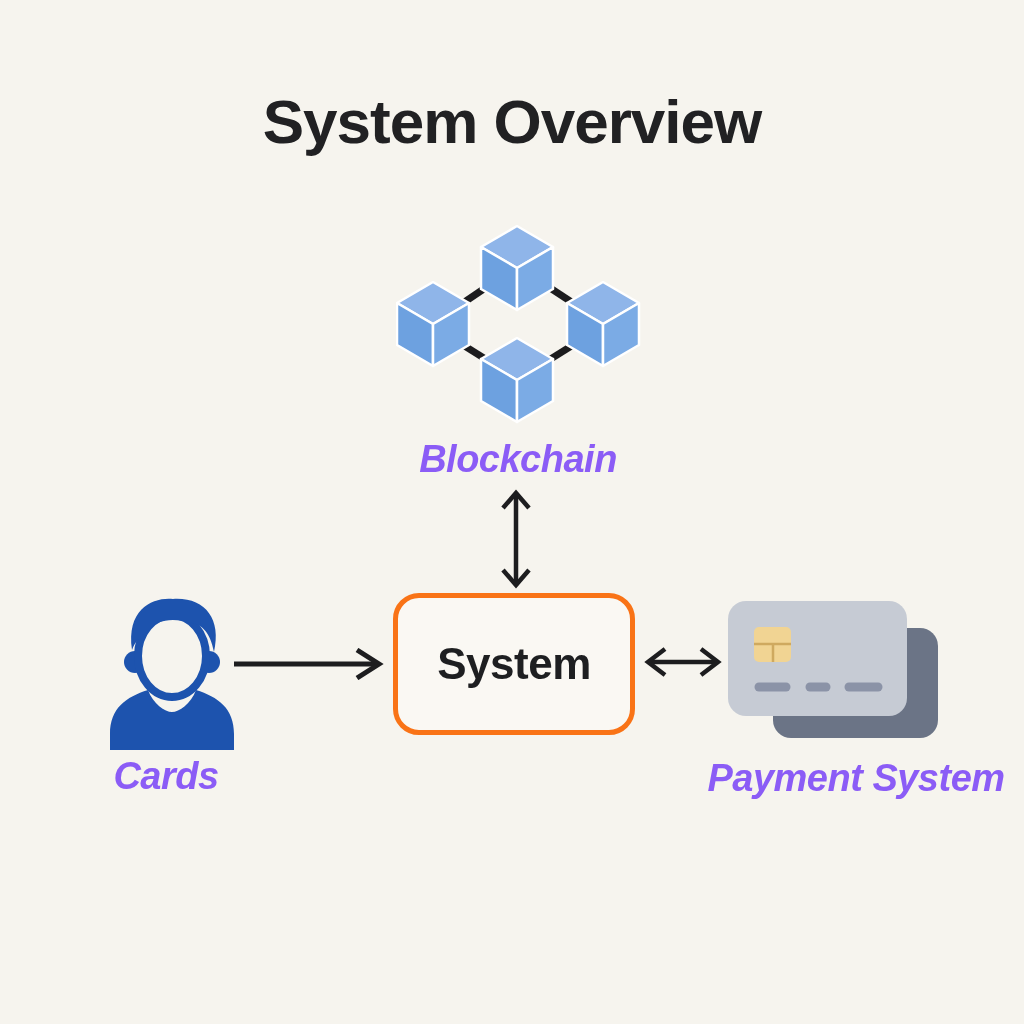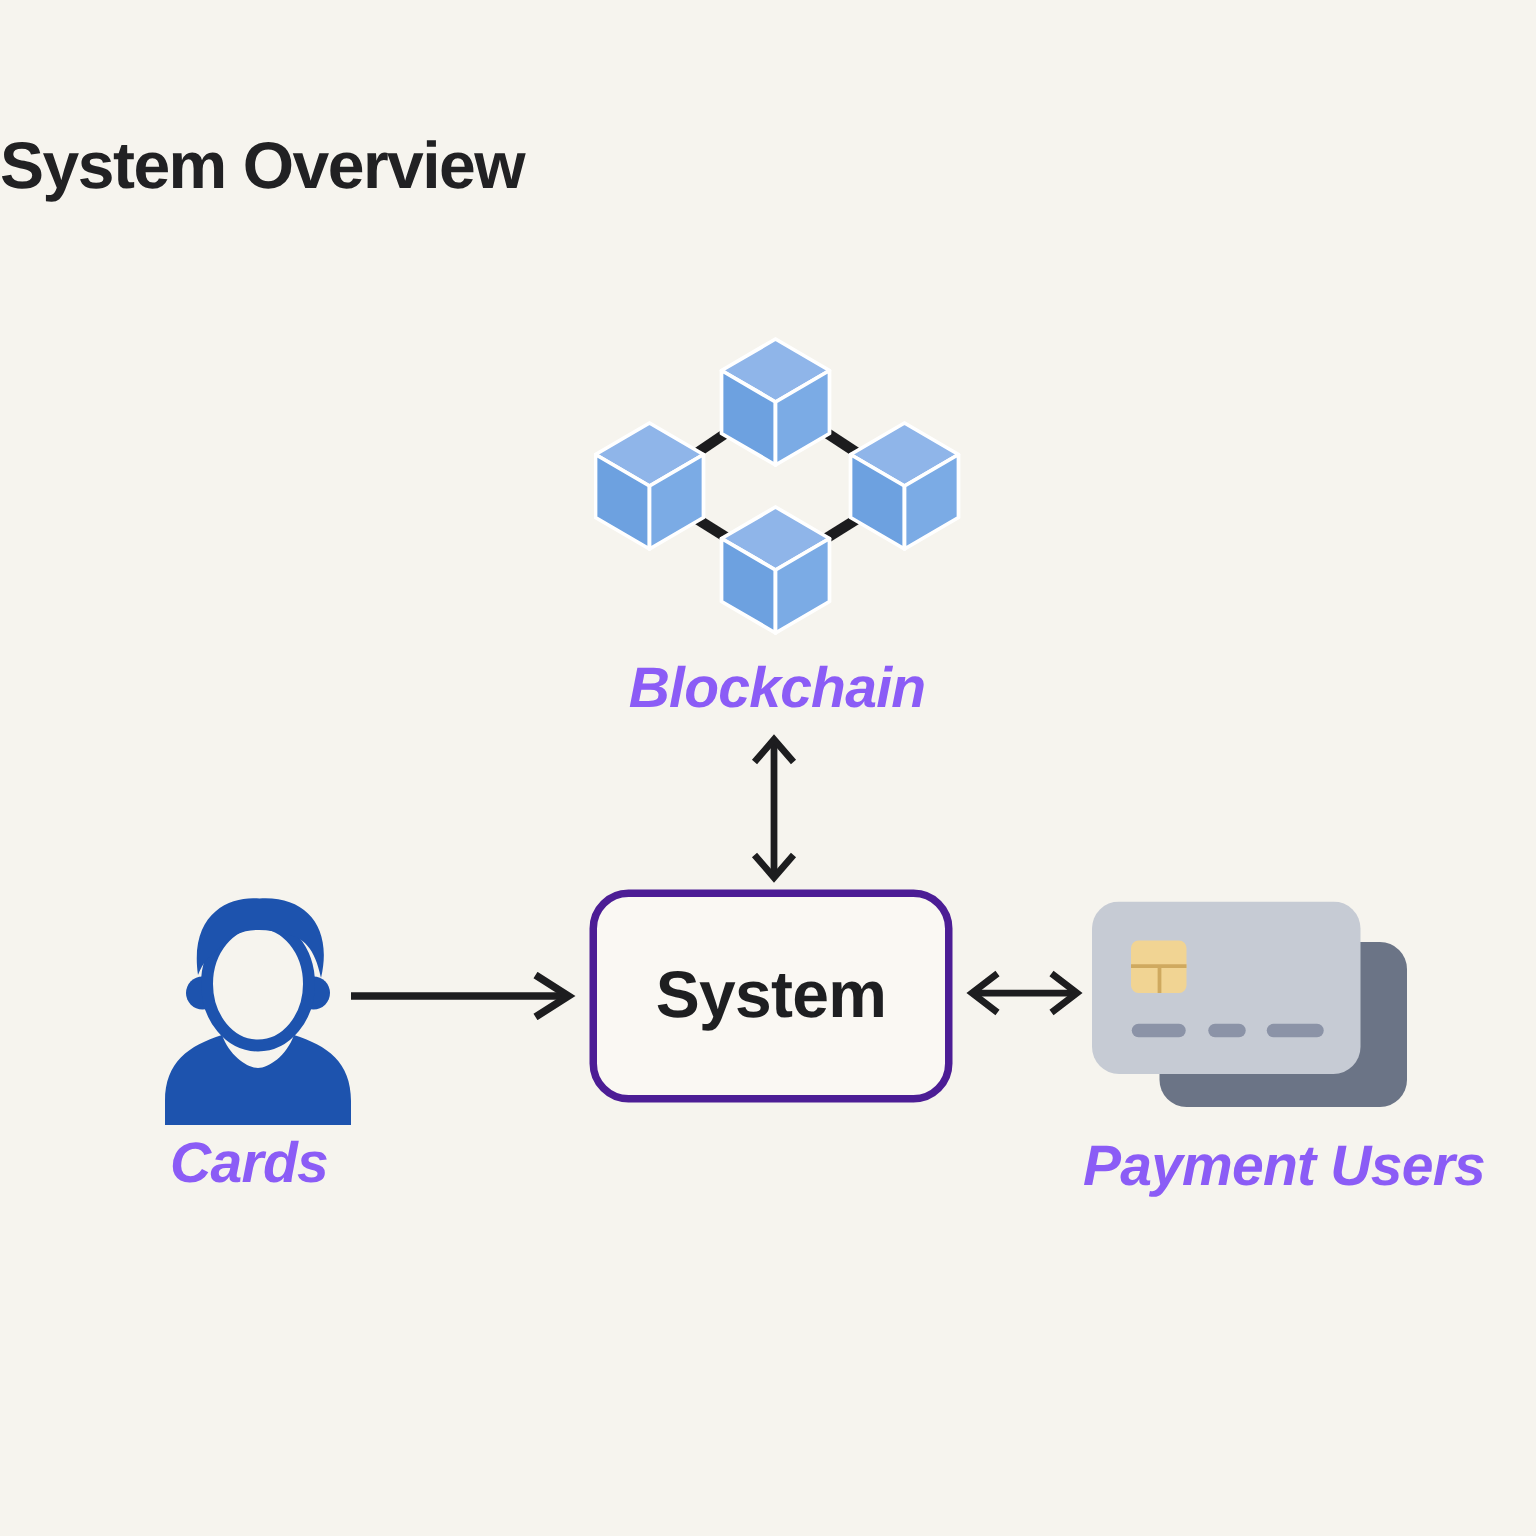--- a/index.html
+++ b/index.html
@@ -4,32 +4,32 @@
 <style>
   html,body{margin:0;padding:0;}
   body{
     width:1024px;height:1024px;position:relative;overflow:hidden;
     background:#f6f4ee;
     font-family:"Liberation Sans","DejaVu Sans",sans-serif;
     color:#222325;
   }
   .abs{position:absolute;}
   #title{
-    left:0;top:86px;width:1024px;
-    font-size:44px;font-weight:700;letter-spacing:-1px;color:#212123;
+    left:0;top:86px;width:1024px;text-align:center;
+    font-size:62px;font-weight:700;letter-spacing:-1px;color:#212123;
   }
   .node-label{
     font-weight:700;color:#8b5cf6;text-align:center;letter-spacing:-0.5px;font-style:italic;
   }
   #blockchain-label{left:396px;top:438px;width:244px;font-size:38px;}
   #users-label{left:86px;top:755px;width:160px;font-size:38px;}
   #cards-label{left:706px;top:757px;width:300px;font-size:38px;}
   #system-box{
     left:393px;top:593px;width:242px;height:142px;
-    background:#faf8f3;border:5px solid #4c1d95;border-radius:26px;
+    background:#faf8f3;border:5px solid #f97316;border-radius:26px;
     box-sizing:border-box;display:flex;align-items:center;justify-content:center;
   }
   #system-label{font-size:44px;font-weight:700;letter-spacing:-0.5px;color:#1e1f21;}
   svg{display:block;}
 </style>
 </head>
 <body>
 
 <div id="title" class="abs">System Overview</div>
 
@@ -127,13 +127,13 @@
     <line x1="26" y1="43" x2="63" y2="43" stroke="#cfa95f" stroke-width="2.5"></line>
     <line x1="45" y1="43" x2="45" y2="61" stroke="#cfa95f" stroke-width="2.5"></line>
 
     <g stroke="#8b93a7" stroke-width="9" stroke-linecap="round">
       <line x1="31" y1="86" x2="58" y2="86"></line>
       <line x1="82" y1="86" x2="98" y2="86"></line>
       <line x1="121" y1="86" x2="150" y2="86"></line>
     </g>
   </svg>
 </div>
-<div id="cards-label" class="abs node-label">Payment Users</div>
+<div id="cards-label" class="abs node-label">Payment System</div>
 
 </body></html>

